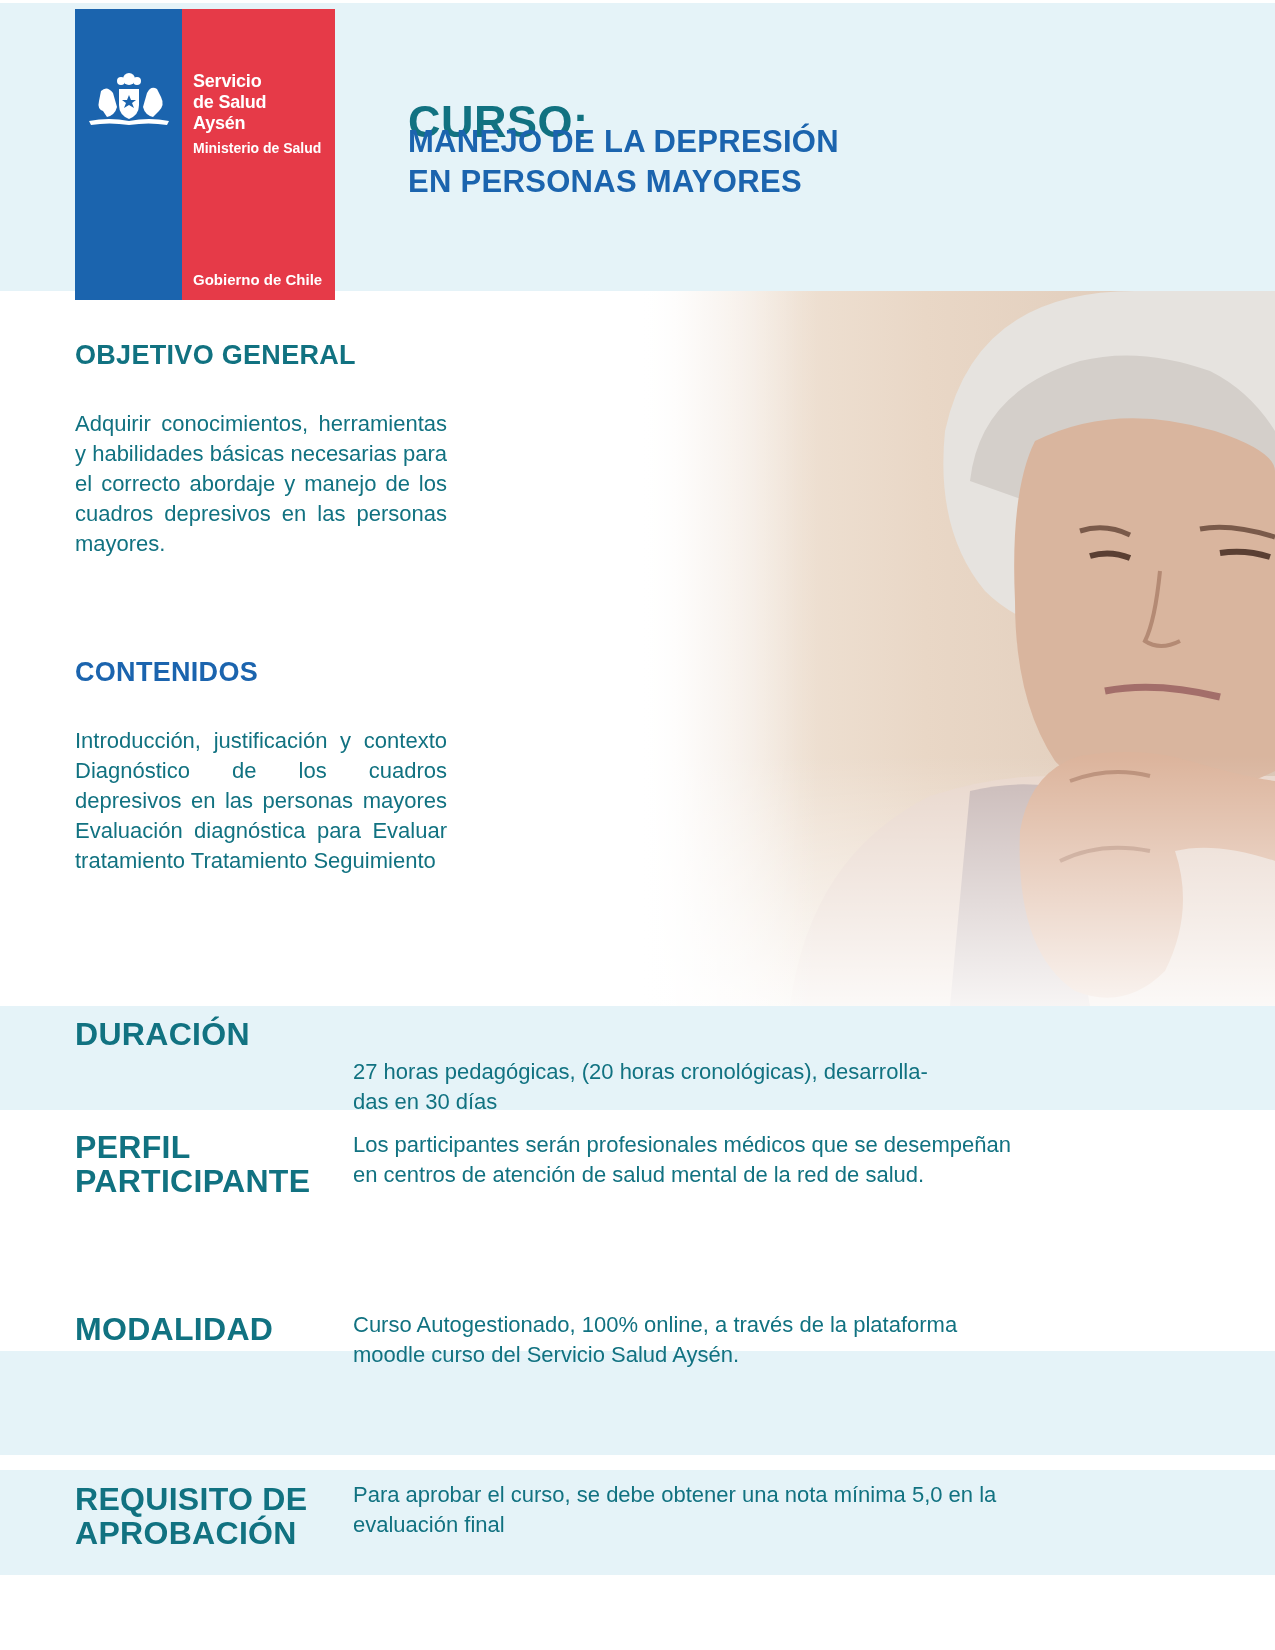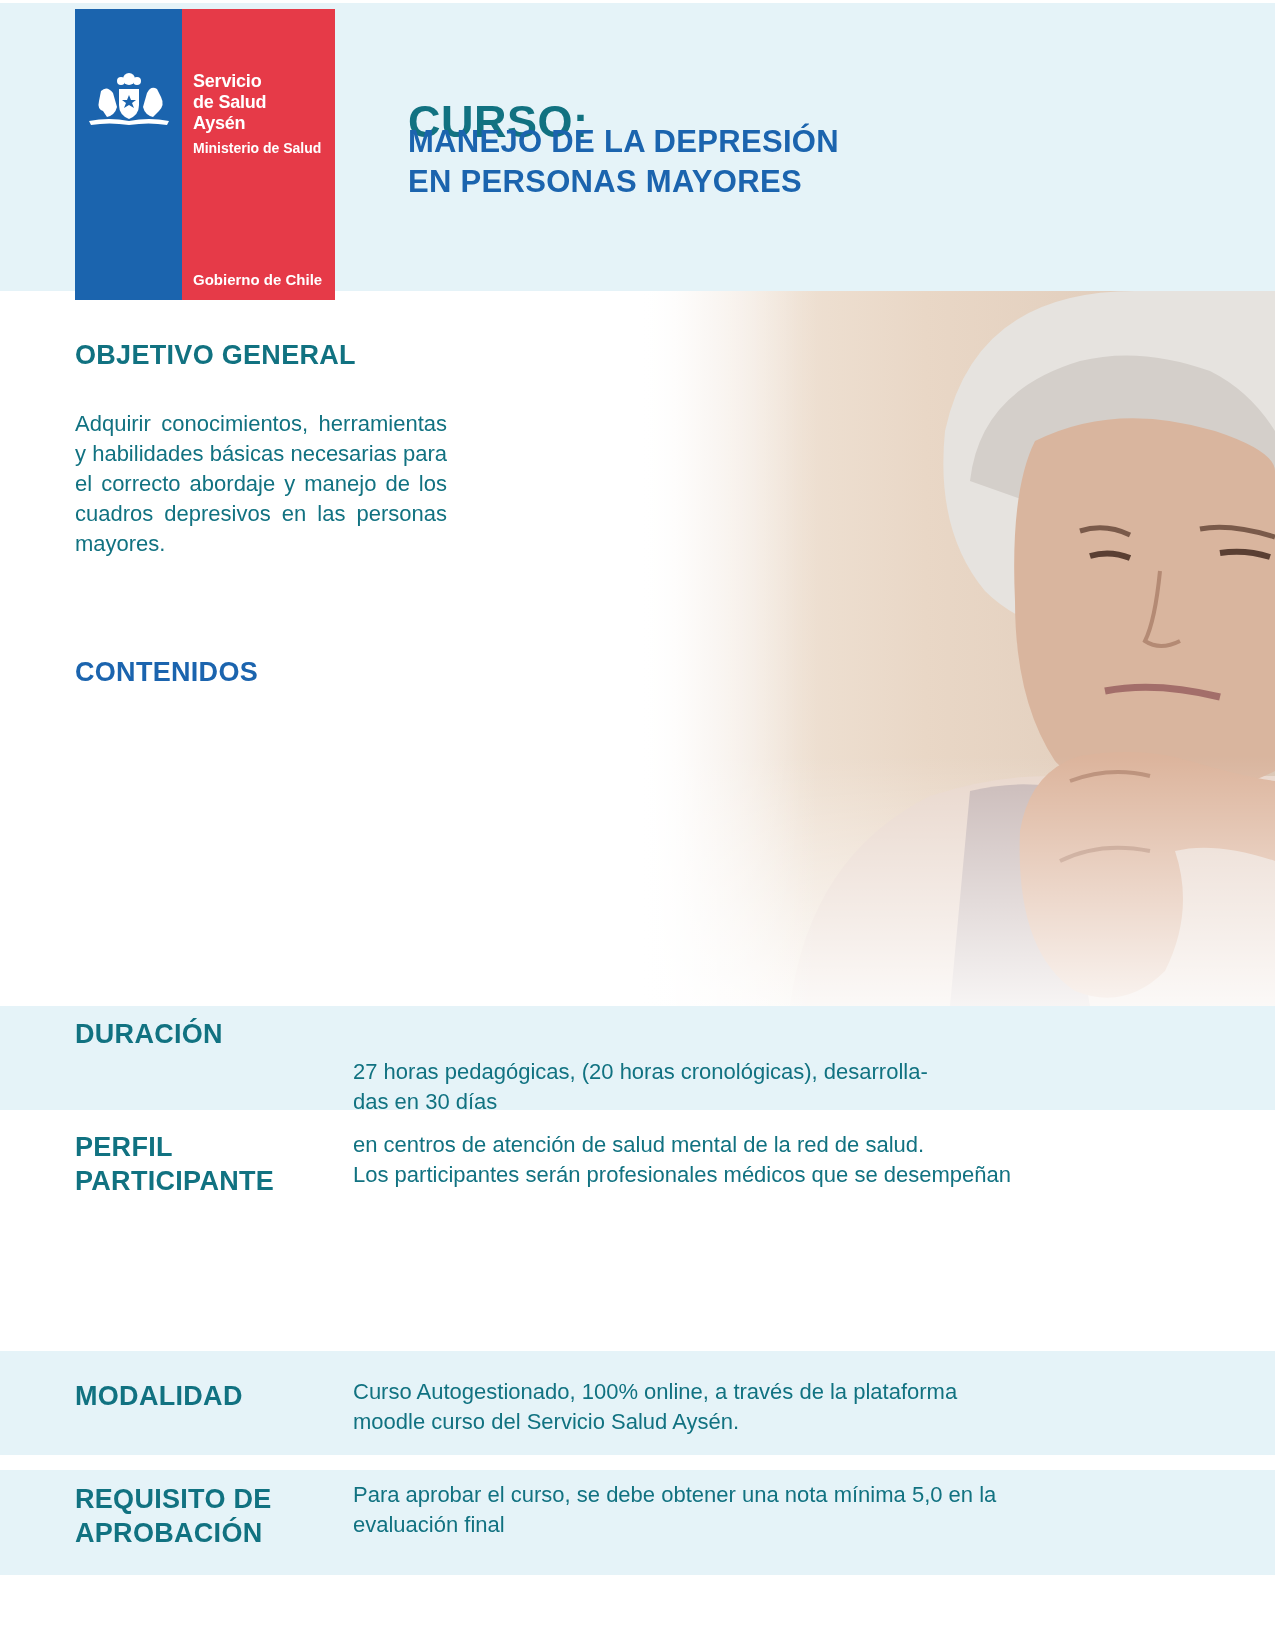--- a/index.html
+++ b/index.html
@@ -24,21 +24,21 @@
                 background: linear-gradient(90deg, rgba(255,255,255,1) 0%, rgba(255,255,255,0.6) 9%, rgba(255,255,255,0) 28%),
                             linear-gradient(0deg, rgba(255,255,255,0.85) 0%, rgba(255,255,255,0) 35%); }
 
   .section { position: absolute; left: 75px; width: 372px; }
   .section-title { font-size: 27px; font-weight: bold; color: #117281; letter-spacing: 0.3px; margin-bottom: 12px; }
   .section-title.blue { color: #1b64ae; }
   .section-text { font-size: 22px; line-height: 30px; color: #117281; text-align: justify; margin-top: 38px; }
 
   .band { position: absolute; left: 0; width: 1275px; background: #e5f3f8; }
   .row { position: absolute; left: 0; width: 1275px; }
-  .row-label { position: absolute; left: 75px; font-size: 27px; line-height: 34px; font-weight: bold; color: #117281; letter-spacing: 0.3px; }
+  .row-label { position: absolute; left: 75px; font-size: 32px; line-height: 34px; font-weight: bold; color: #117281; letter-spacing: 0.3px; }
   .row-text { position: absolute; left: 353px; width: 860px; font-size: 22px; line-height: 30px; color: #117281; }
 </style>
 </head>
 <body>
 
 <div class="header-band"></div>
 
 <div class="logo">
   <div class="logo-blue">
     <svg class="crest" viewBox="0 0 88 66">
@@ -95,44 +95,45 @@
   <div class="photo-fade"></div>
 </div>
 
 <div class="section" style="top: 340px;">
   <div class="section-title">OBJETIVO GENERAL</div>
   <div class="section-text">Adquirir conocimientos, herramientas y habilidades básicas necesarias para el correcto abordaje y manejo de los cuadros depresivos en las personas mayores.</div>
 </div>
 
 <div class="section" style="top: 657px;">
   <div class="section-title blue">CONTENIDOS</div>
+  <div class="section-text">Introducción, justificación y contexto Diagnóstico de los cuadros depresivos en las personas mayores Evaluación diagnóstica para Evaluar tratamiento Tratamiento Seguimiento</div>
 </div>
 
 <div class="band" style="top: 1006px; height: 104px;"></div>
 <div class="row" style="top: 1006px; height: 104px;">
   <div class="row-label" style="top: 11px;">DURACIÓN</div>
   <div class="row-text" style="top: 11px; margin-top: 40px;">
     <div>27 horas pedagógicas, (20 horas cronológicas), desarrolla-</div>
     <div>das en 30 días</div>
   </div>
 </div>
 
 <div class="row" style="top: 1110px; height: 240px; padding-left: 38px;">
   <div class="row-label" style="top: 20px;">
     <div>PERFIL</div>
     <div>PARTICIPANTE</div>
   </div>
   <div class="row-text" style="top: 20px;">
+    <div>Los participantes serán profesionales médicos que se desempeñan</div>
     <div>en centros de atención de salud mental de la red de salud.</div>
-    <div>Los participantes serán profesionales médicos que se desempeñan</div>
   </div>
 </div>
 
 <div class="band" style="top: 1351px; height: 104px;"></div>
-<div class="row" style="top: 1351px; height: 76px;">
+<div class="row" style="top: 1284px; height: 76px;">
   <div class="row-label" style="top: 28px;">MODALIDAD</div>
   <div class="row-text" style="top: 26px;">
     <div>Curso Autogestionado, 100% online, a través de la plataforma</div>
     <div>moodle curso del Servicio Salud Aysén.</div>
   </div>
 </div>
 
 <div class="band" style="top: 1470px; height: 105px;"></div>
 <div class="row" style="top: 1470px; height: 105px;">
   <div class="row-label" style="top: 12px;">

